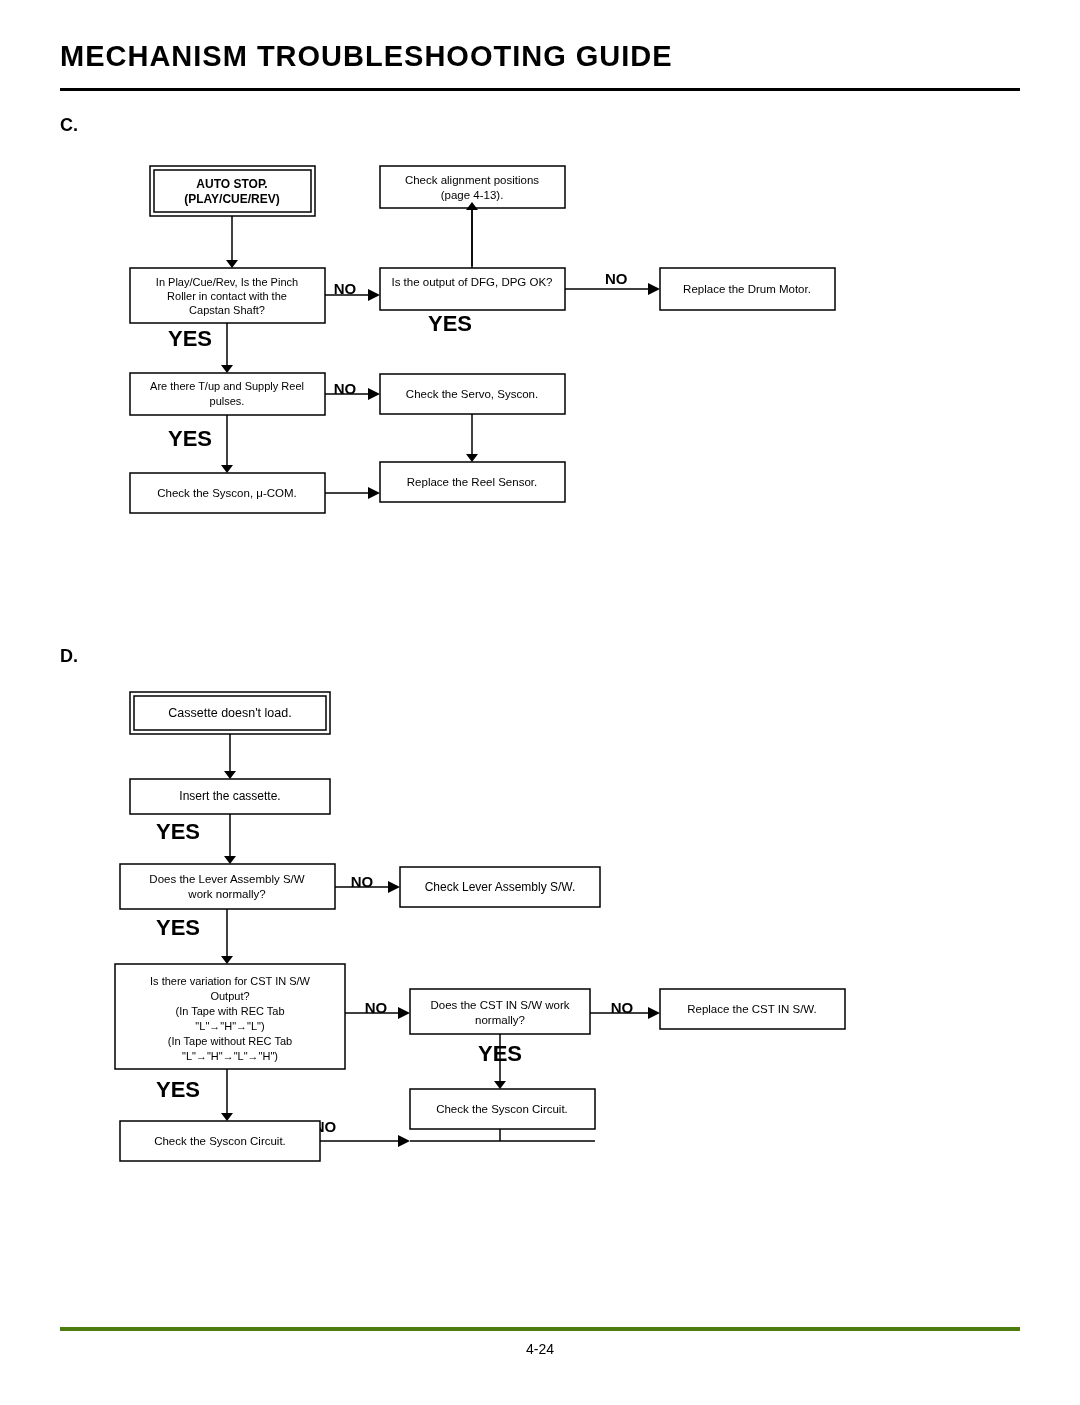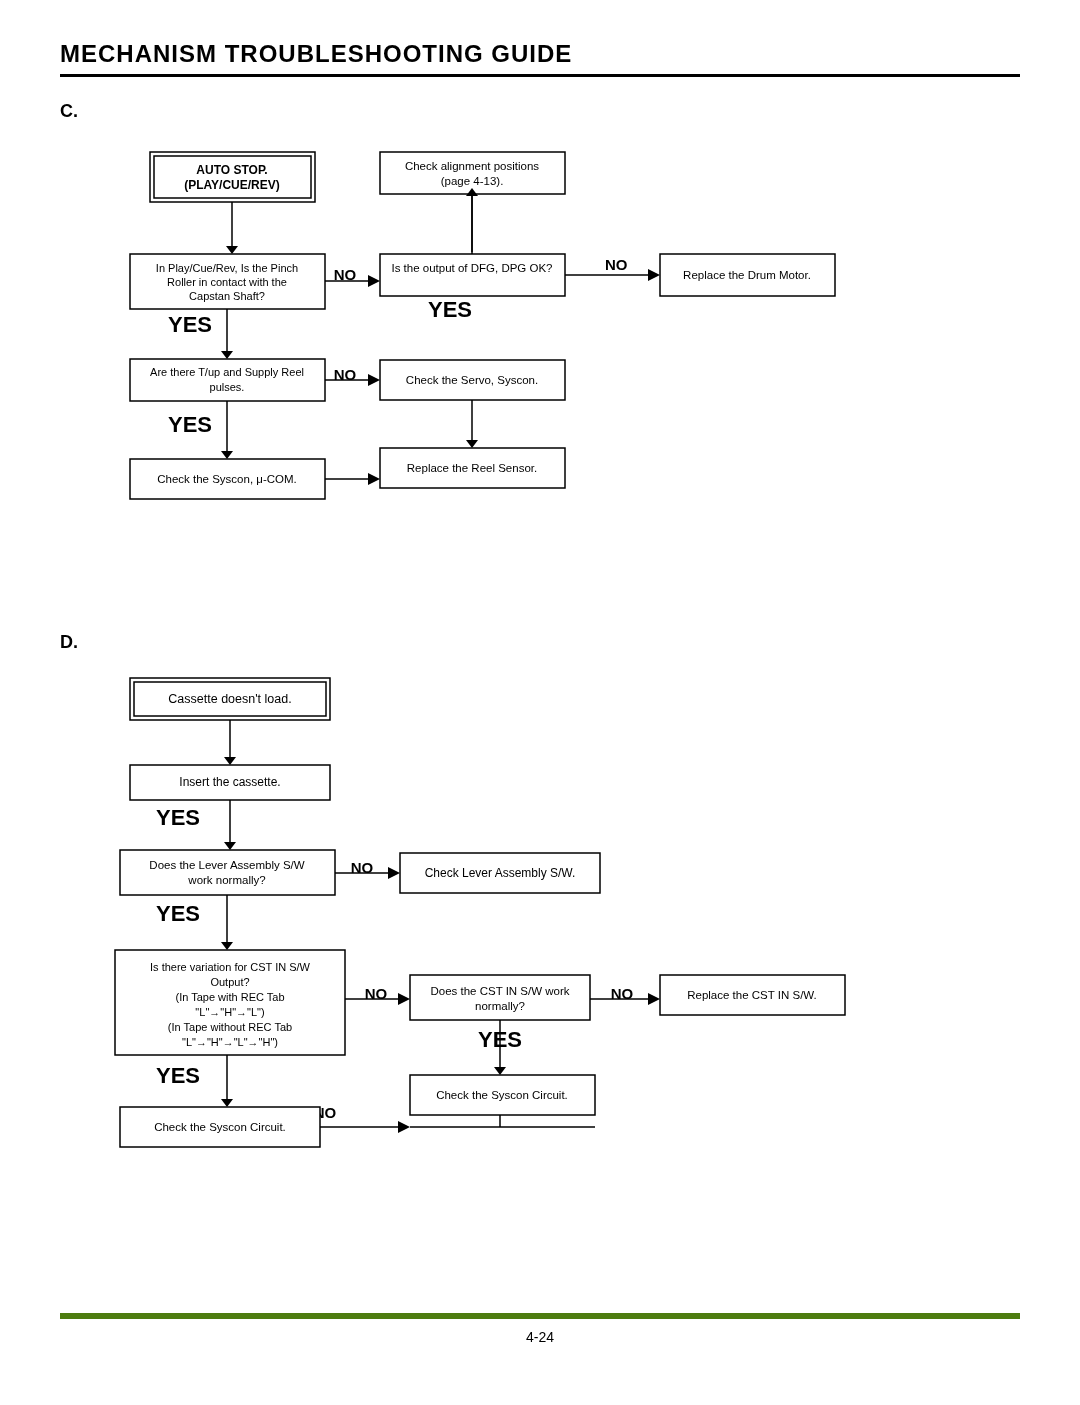--- a/index.html
+++ b/index.html
@@ -5,41 +5,41 @@
     * { box-sizing: border-box; margin: 0; padding: 0; }
     body {
       background: #fff;
       font-family: Arial, Helvetica, sans-serif;
       width: 1080px;
       min-height: 1405px;
       padding: 40px 60px 40px 60px;
       color: #000;
     }
     h1 {
-      font-size: 24px;
+      font-size: 29px;
       font-weight: 900;
       letter-spacing: 1px;
-      margin-bottom: 6px;
+      margin-bottom: 15px;
     }
     .title-rule {
       border: none;
       border-top: 3px solid #000;
       margin-bottom: 24px;
     }
     .section-label {
       font-size: 18px;
       font-weight: 700;
       margin-bottom: 10px;
     }
     
     .page-num {
       text-align: center;
       font-size: 14px;
       margin-top: 30px;
-      border-top: 6px solid #4d7c0f;
+      border-top: 4px solid #4d7c0f;
       padding-top: 10px;
     }
 
     
     .fc-svg {
       display: block;
       overflow: visible;
     }
   </style>
 </head>

